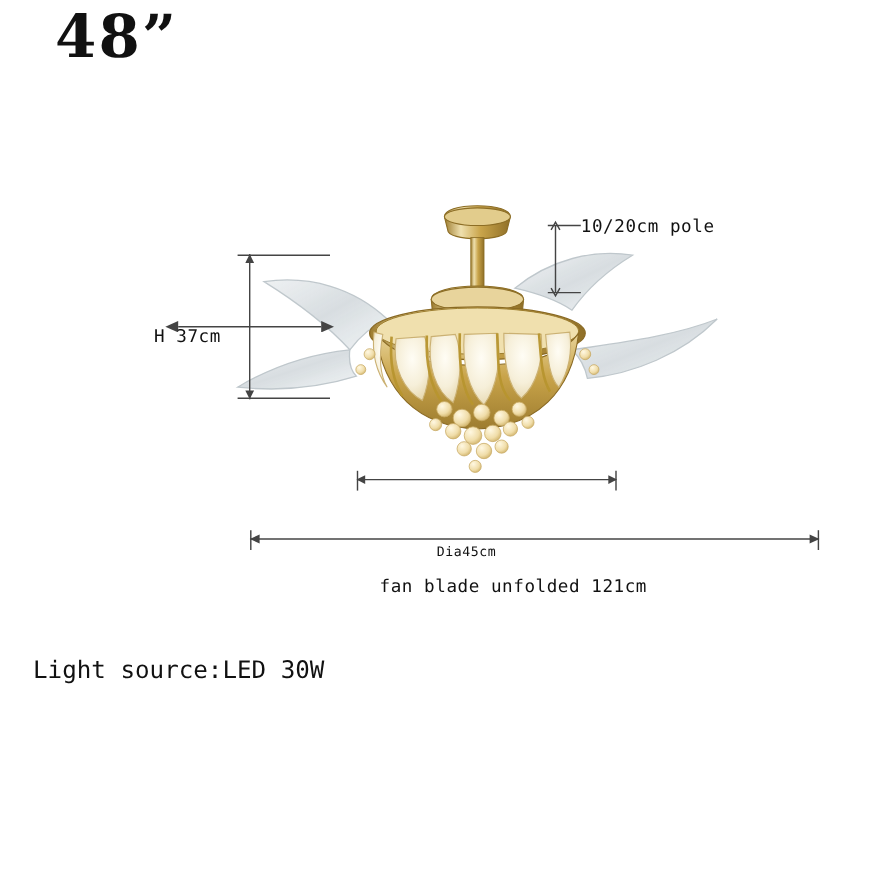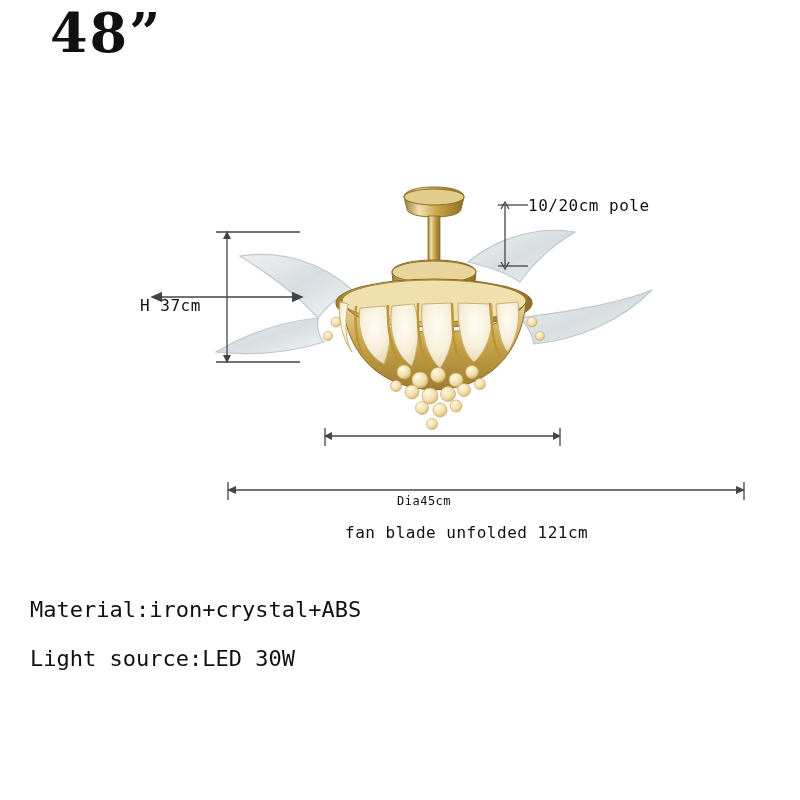--- a/index.html
+++ b/index.html
@@ -238,15 +238,14 @@
     <line x1="227" y1="231" x2="227" y2="363" stroke="#444444" stroke-width="1.3"></line>
   </svg>
 
   <div class="dim-label label-height">H 37cm</div>
   <div class="dim-label label-pole">10/20cm pole</div>
   <div class="dim-label label-dia">Dia45cm</div>
   <div class="dim-label label-unfolded">fan blade unfolded 121cm</div>
 </div>
 
 <div class="specs">
-  <div class="spec-line">Material:iron+crystal+ABS</div>
   <div class="spec-line">Light source:LED 30W</div>
 </div>
 
 </body></html>

